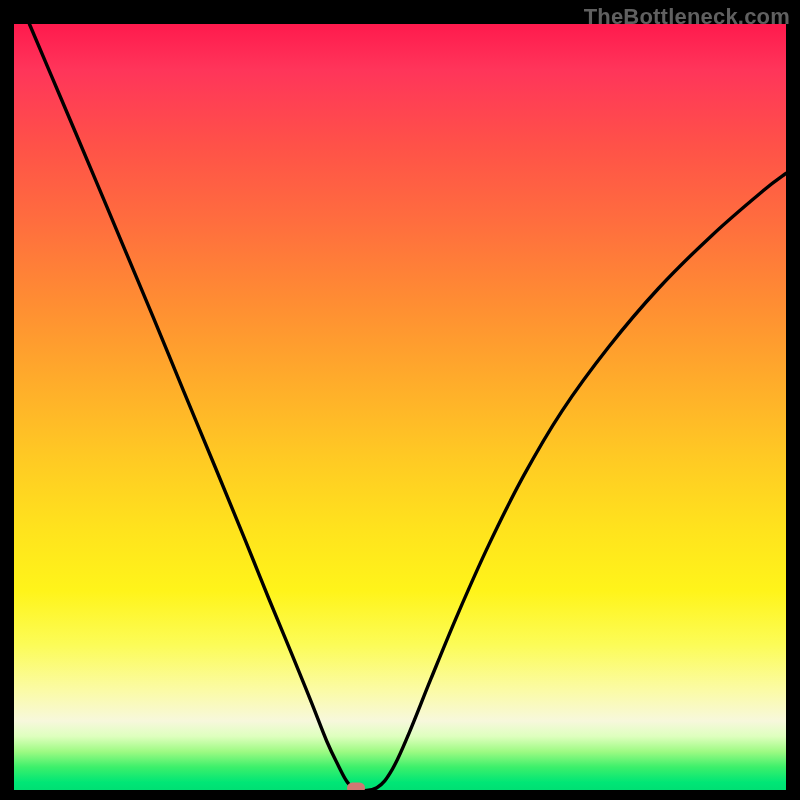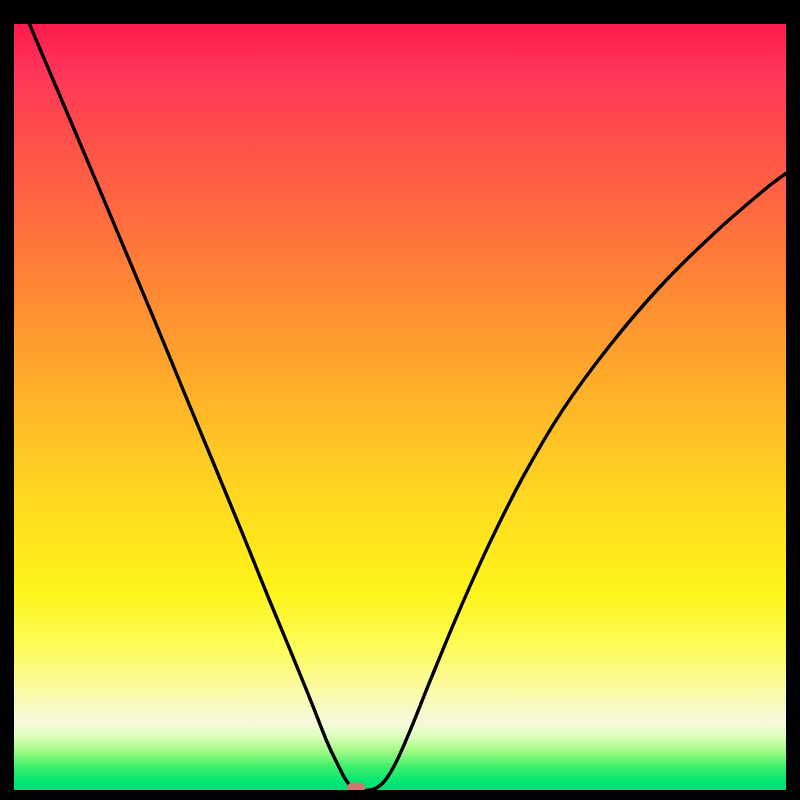--- a/index.html
+++ b/index.html
@@ -84,20 +84,21 @@
     background: #cf7873;
     border-radius: 6px;
     transform: translate(-50%, -50%);
     z-index: 20;
   }
 </style>
 </head>
 <body>
 
 <div class="frame">
+  <div class="watermark">TheBottleneck.com</div>
 
   <div class="plot-outer">
     <div class="plot-area">
       <div class="gradient"></div>
 
       <svg class="curve-svg" viewBox="0 0 772 766" preserveAspectRatio="none">
         <path id="curve-path" class="curve-path" d="M 15.44 0.00 C 21.00 13.10 35.20 46.57 46.32 72.77 C 57.44 98.97 66.08 119.20 77.20 145.54 C 88.32 171.88 96.96 192.60 108.08 219.08 C 119.20 245.55 127.84 265.86 138.96 292.61 C 150.08 319.36 158.72 340.79 169.84 367.68 C 180.96 394.57 189.60 415.10 200.72 441.98 C 211.84 468.87 221.87 493.20 231.60 517.05 C 241.33 540.90 246.42 554.09 254.76 574.50 C 263.10 594.91 270.28 611.80 277.92 630.42 C 285.56 649.03 290.97 662.33 297.22 677.91 C 303.47 693.49 307.80 705.53 312.66 716.98 C 317.52 728.42 320.49 734.04 324.24 741.49 C 327.99 748.93 330.03 753.93 333.50 758.34 C 336.98 762.75 338.26 765.03 343.54 766.00 C 348.82 766.97 356.59 767.42 362.84 763.70 C 369.09 759.98 372.44 755.25 378.28 745.32 C 384.12 735.39 388.32 724.82 395.26 708.55 C 402.21 692.28 408.13 676.30 416.88 654.93 C 425.63 633.56 433.48 613.95 443.90 589.82 C 454.32 565.69 462.97 545.70 474.78 520.88 C 486.59 496.06 496.32 476.07 509.52 451.94 C 522.72 427.81 532.83 409.99 548.12 386.83 C 563.41 363.67 577.07 345.31 594.44 323.25 C 611.81 301.19 625.86 284.54 644.62 264.27 C 663.38 244.00 679.90 228.16 698.66 210.65 C 717.42 193.14 735.64 178.02 748.84 166.99 C 762.04 155.96 767.83 152.54 772.00 149.37"></path>
       </svg>
 
       <div id="marker" class="marker" style="left: 341.996px; top: 764.468px; background: rgb(207, 120, 115);"></div>

